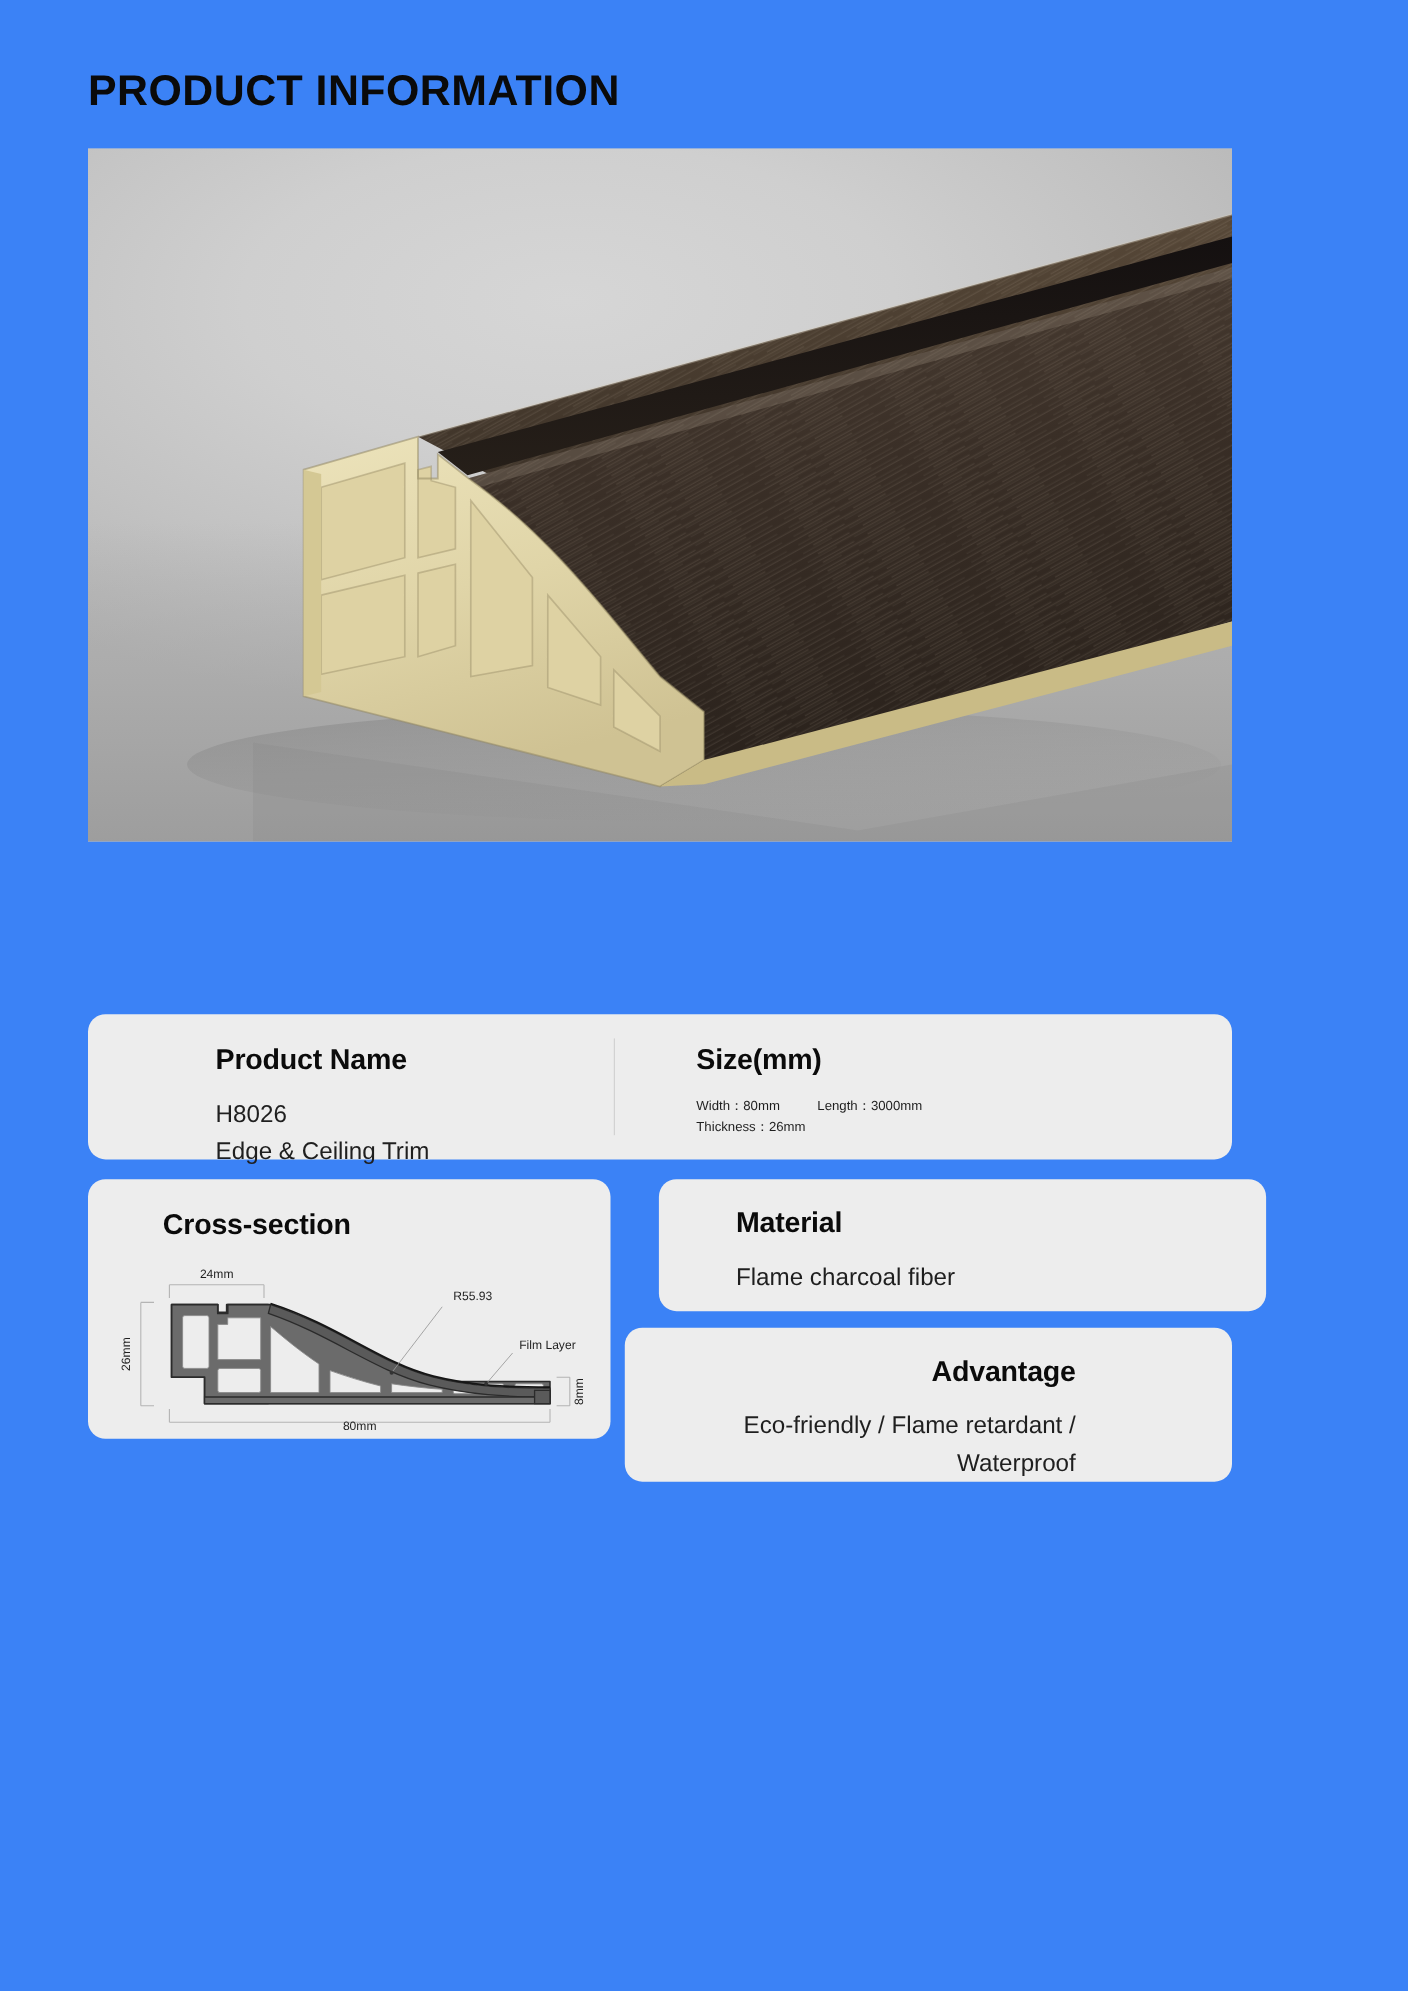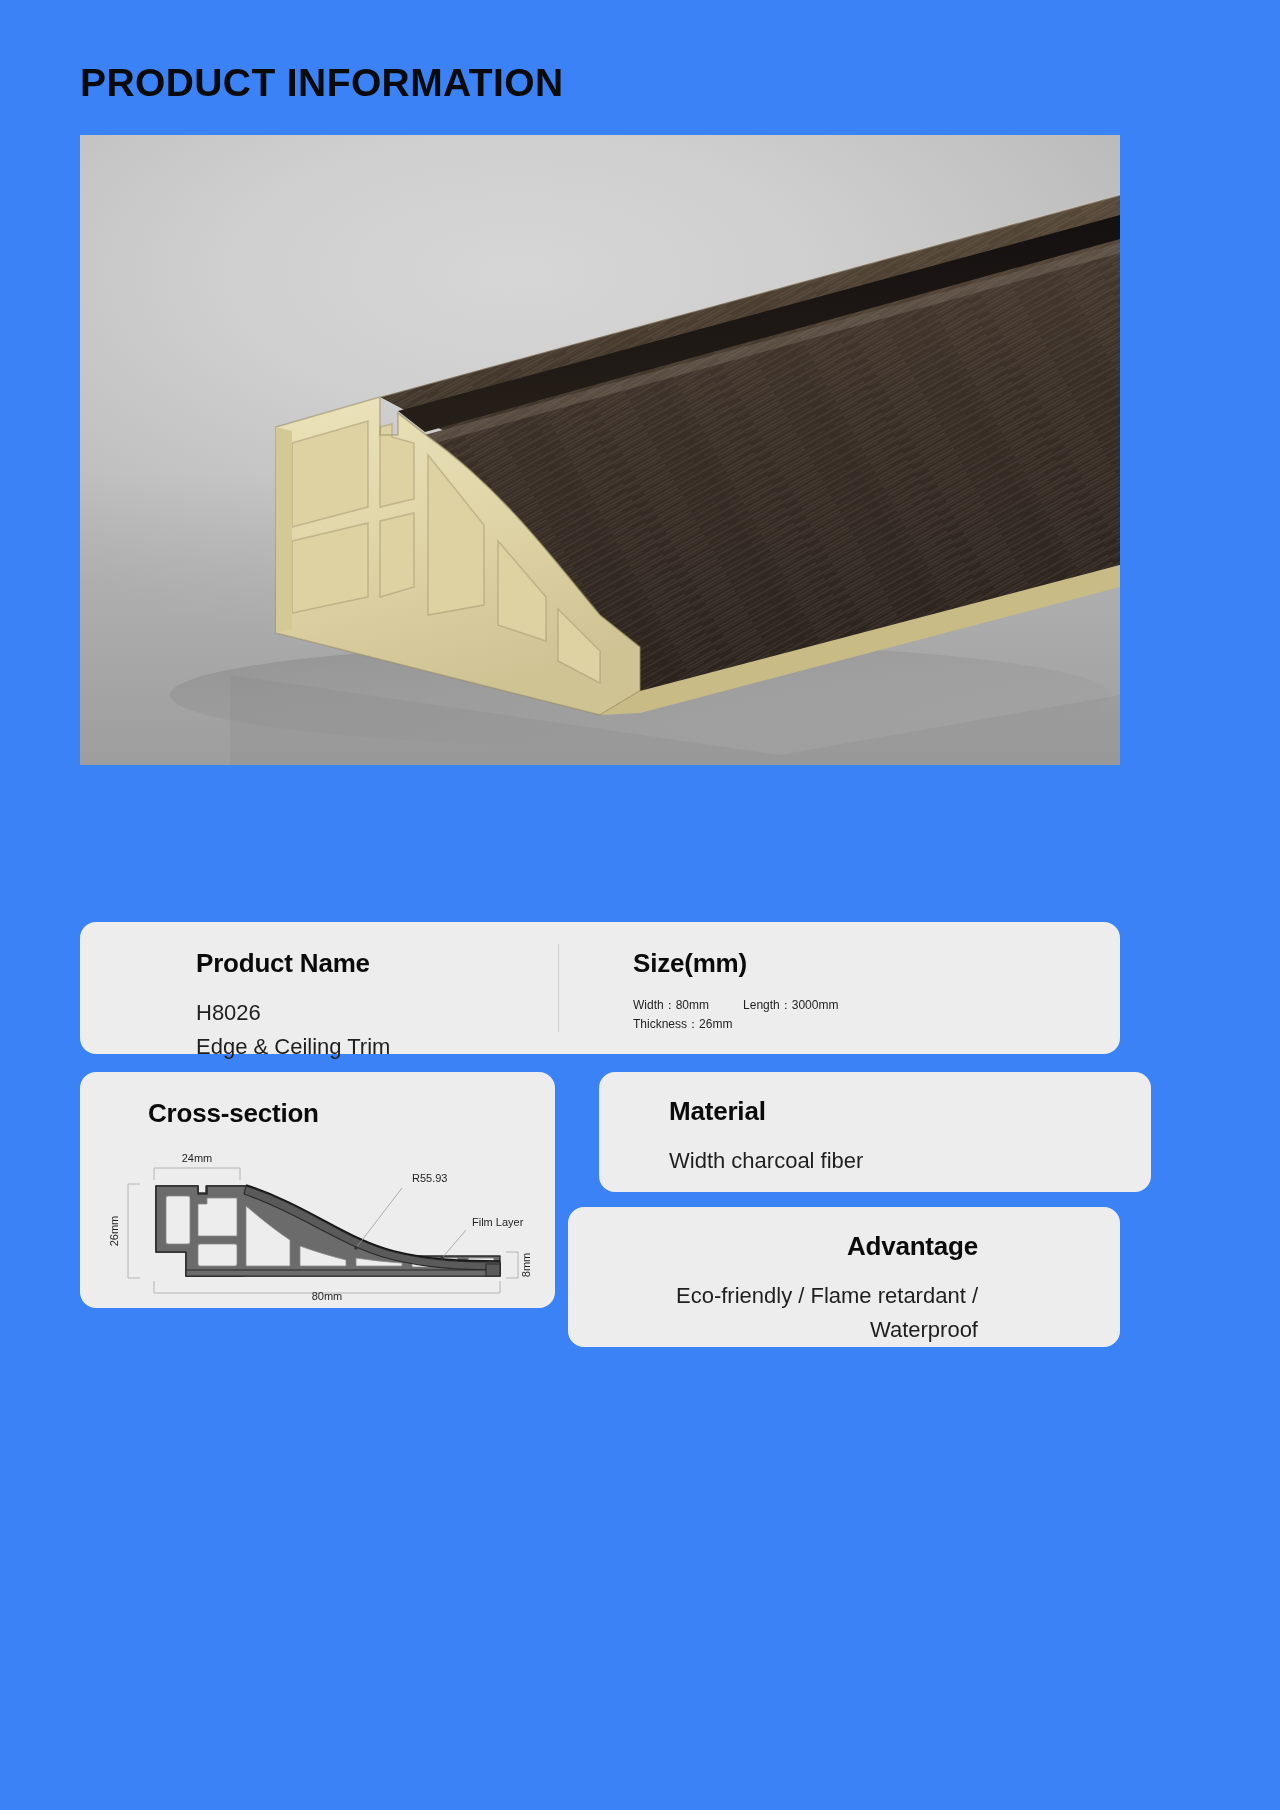--- a/index.html
+++ b/index.html
@@ -312,21 +312,21 @@
         <path class="leader" d="M348 110 L372 82"></path>
         <circle cx="348" cy="110" r="1.8" fill="#333"></circle>
         <text class="dimtxt" x="378" y="78" text-anchor="start">Film Layer</text>
       </svg>
     </div>
   </div>
 
   <div class="card" id="card-material">
     <div class="inner">
       <div class="card-title">Material</div>
-      <div class="card-body">Width charcoal fiber</div>
+      <div class="card-body">Flame charcoal fiber</div>
     </div>
   </div>
 
   <div class="card" id="card-advantage">
     <div class="inner">
       <div class="card-title">Advantage</div>
       <div class="card-body" style="max-width:340px">Eco-friendly / Flame retardant / Waterproof</div>
     </div>
   </div>
 

